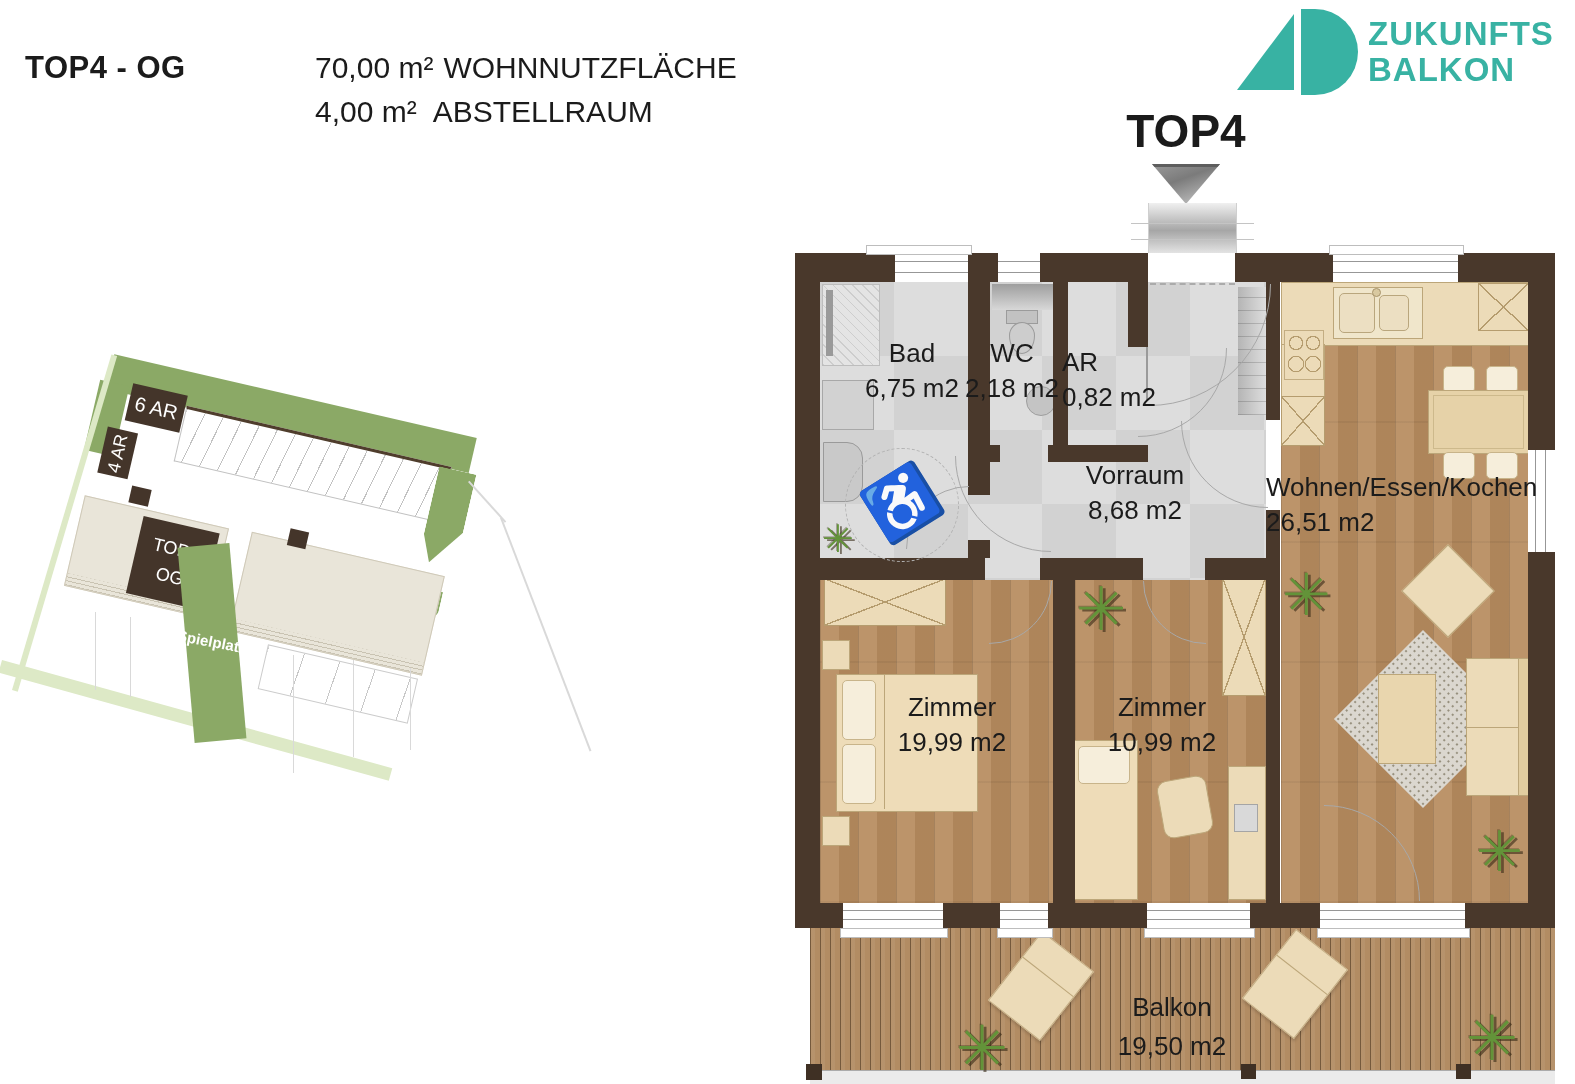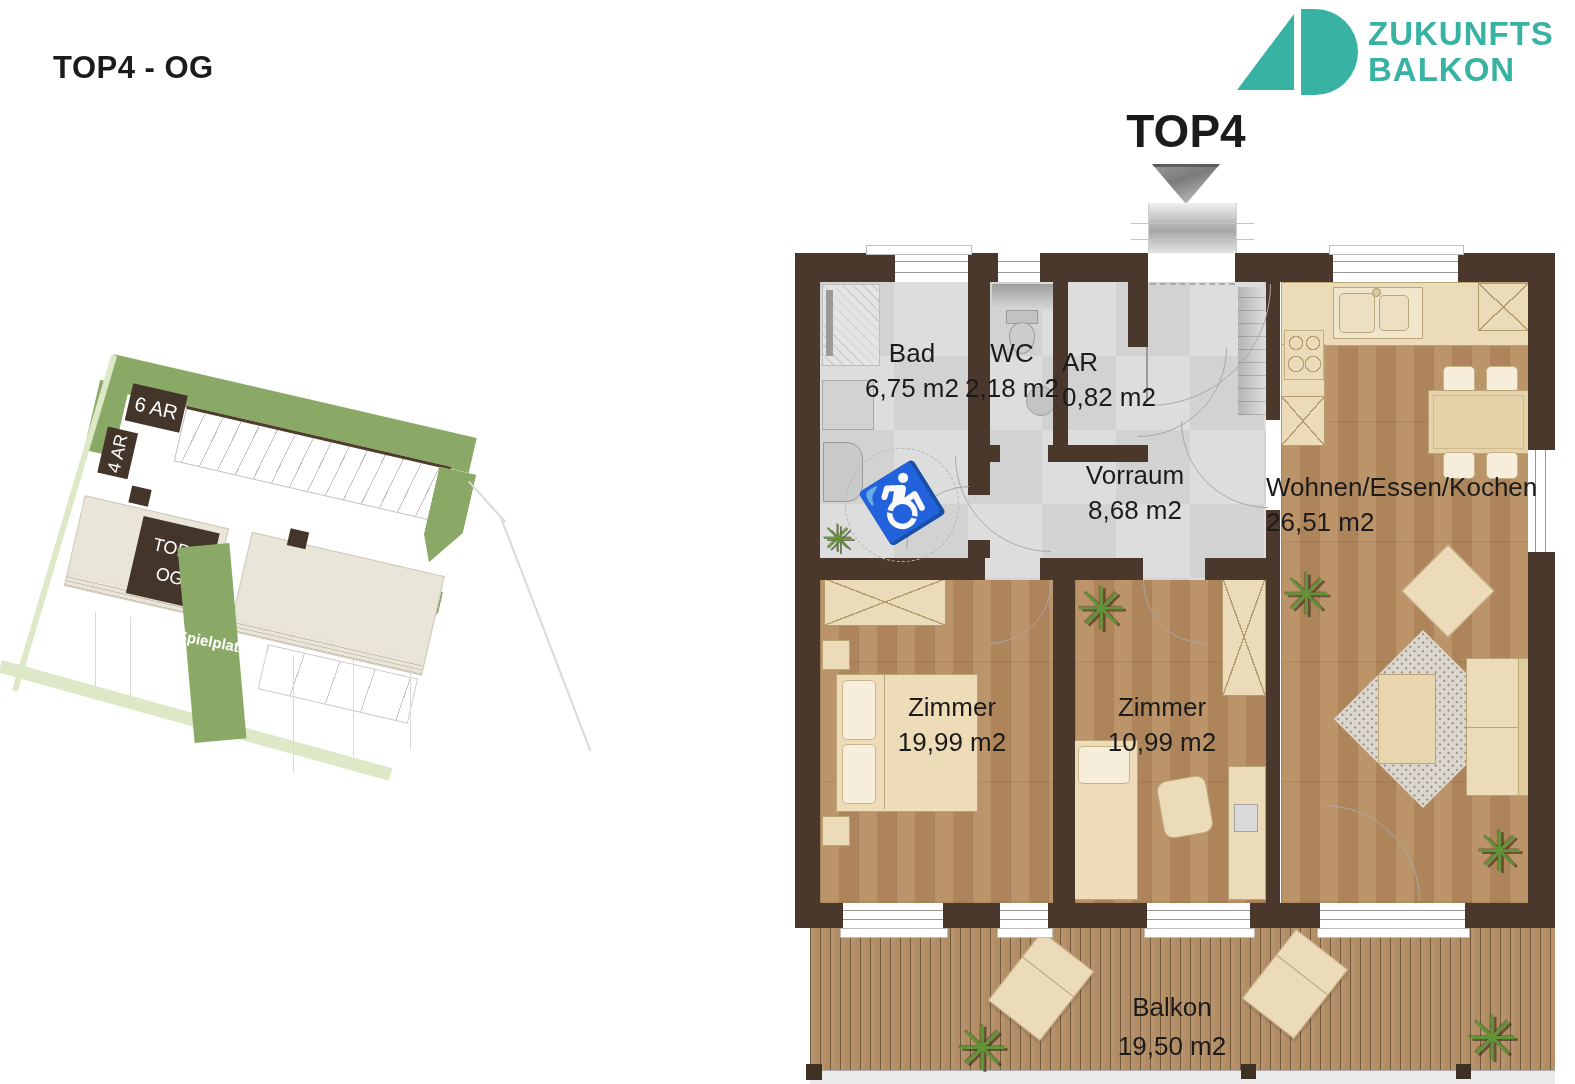--- a/index.html
+++ b/index.html
@@ -1,20 +1,20 @@
 <!DOCTYPE html>
 <html><head>
 <meta charset="utf-8">
 <style>
   html,body{margin:0;padding:0;background:#fff;}
   #app{position:relative;width:1575px;height:1084px;overflow:hidden;
        font-family:"Liberation Sans",sans-serif;color:#1b1b1b;background:#fff;}
   .abs{position:absolute;}
   
-  .page-title{font-size:31px;font-weight:bold;letter-spacing:.5px;margin-left:28px;}
+  .page-title{font-size:31px;font-weight:bold;letter-spacing:.5px;}
   .area-list{font-size:30px;line-height:44px;}
   .area-list .val{margin-right:10px;}
   .logo-text{font-size:33px;font-weight:bold;line-height:36px;color:#38b2a3;letter-spacing:1px;}
   .logo-tri{width:57px;height:76px;background:#38b2a3;clip-path:polygon(100% 0,100% 100%,0 100%);}
   .logo-d{width:57px;height:86px;background:#38b2a3;border-radius:0 46px 46px 0;}
   
   .wall{position:absolute;background:#49382b;}
   .tile{background:repeating-conic-gradient(#dddddd 0% 25%,#d2d2d2 0% 50%) 0 0/148px 148px;}
   .wood{background-color:#b78c5f;background-image:
     repeating-linear-gradient(90deg,rgba(0,0,0,.12) 0 1px,transparent 1px 38px),
@@ -86,20 +86,22 @@
   .sp-line{position:absolute;background:#d9d9d9;}
   .sp-lgreen{position:absolute;background:#dde9c6;}
 </style>
 </head>
 <body>
 
 <div id="app">
 
   <div class="abs page-title" style="left:25px;top:50px;">TOP4 - OG</div>
   <div class="abs area-list" style="left:315px;top:46px;">
+    <div><span class="val">70,00 m²</span><span>WOHNNUTZFLÄCHE</span></div>
+    <div><span class="val" style="margin-right:16px">4,00 m²</span><span>ABSTELLRAUM</span></div>
   </div>
 
   <div class="abs logo-tri" style="left:1237px;top:14px;"></div>
   <div class="abs logo-d" style="left:1301px;top:9px;"></div>
   <div class="abs logo-text" style="left:1368px;top:16px;">
     <div>ZUKUNFTS</div>
     <div>BALKON</div>
   </div>
 
   <div class="plan-title" style="left:1186px;top:104px;">TOP4</div>

